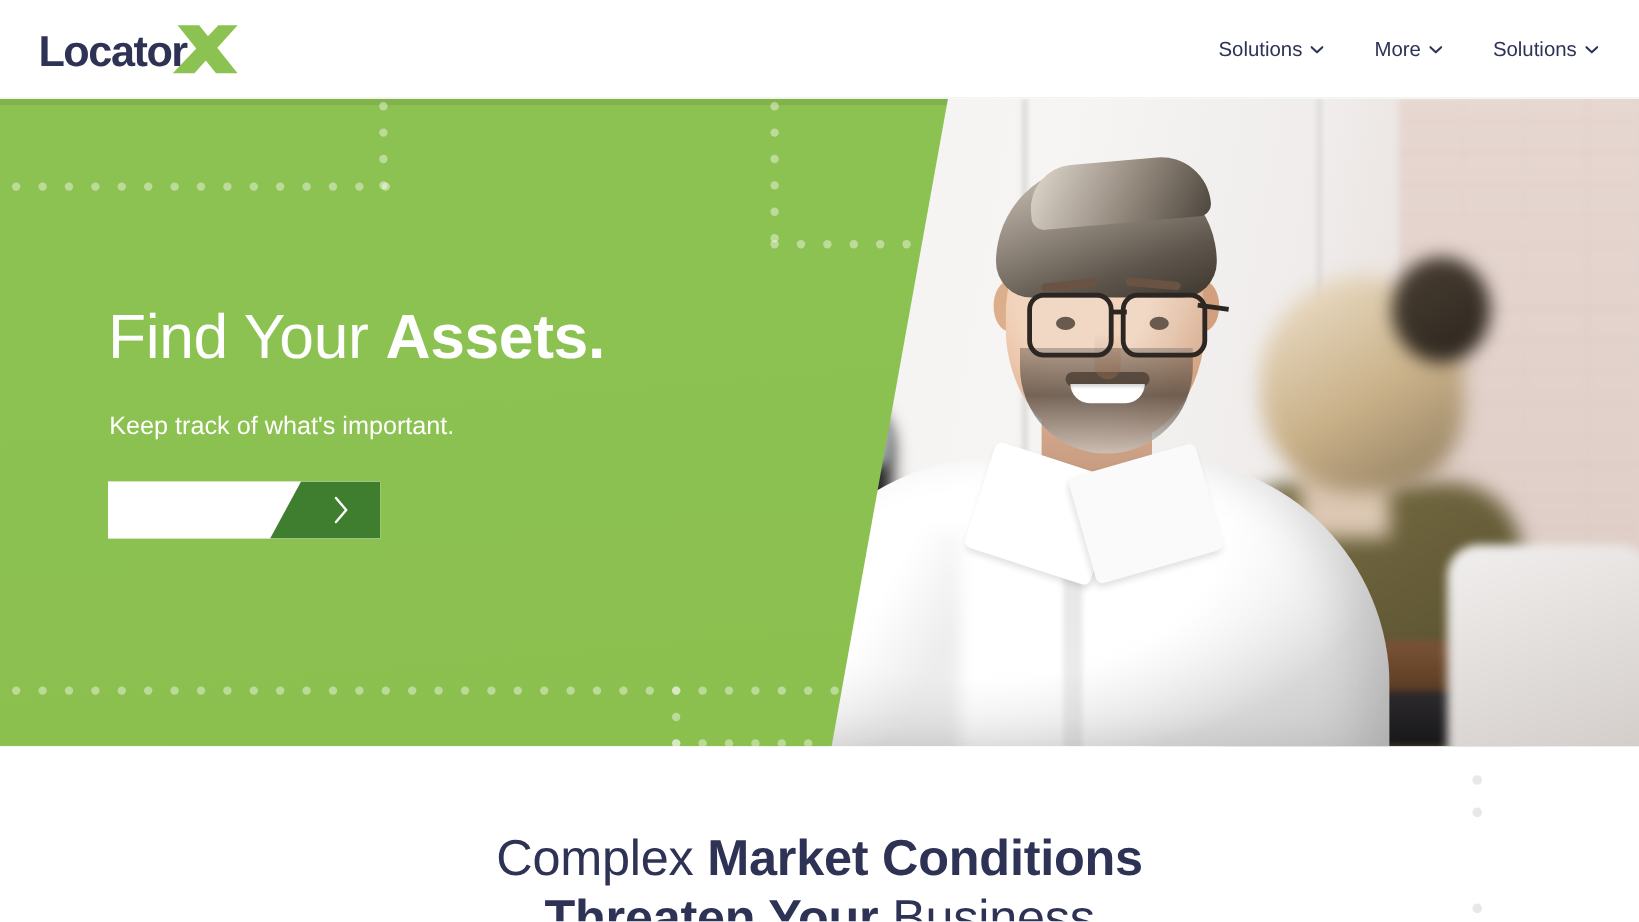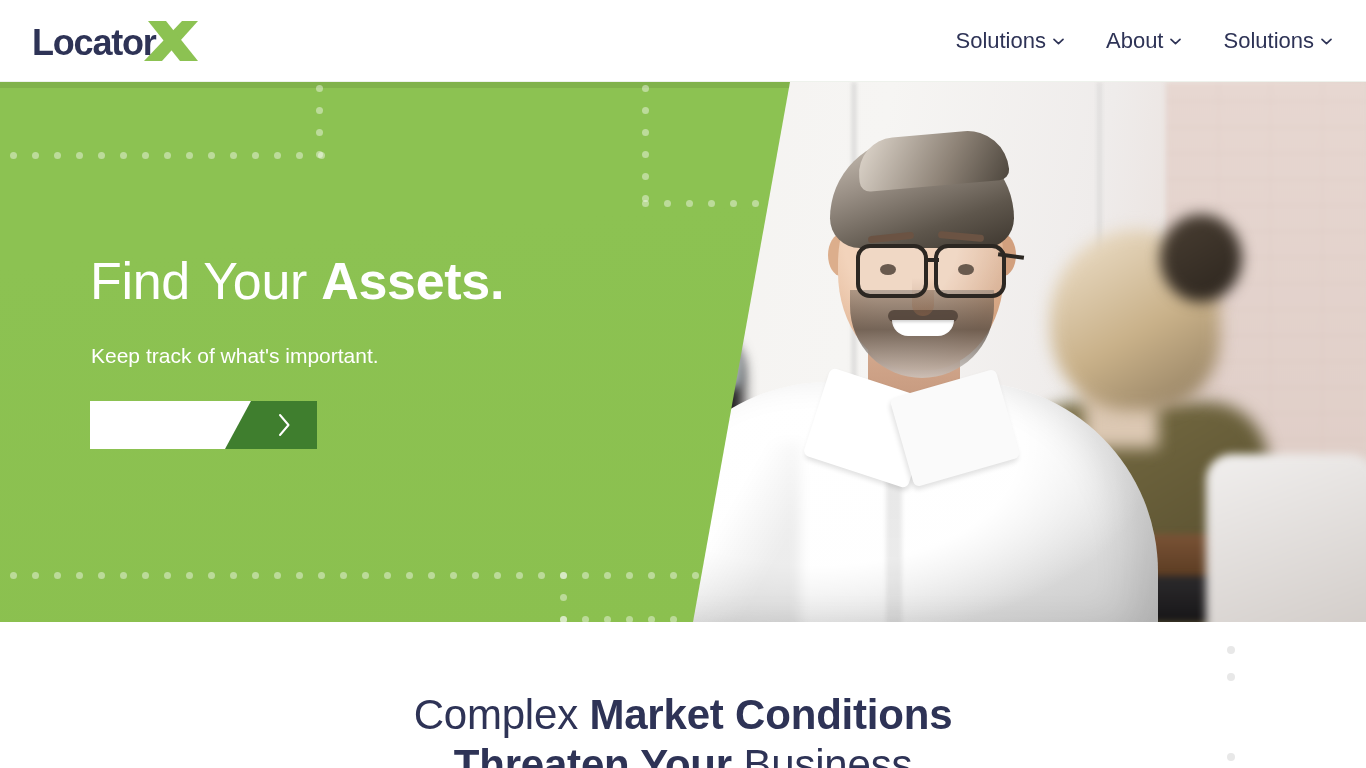--- a/index.html
+++ b/index.html
@@ -21,21 +21,21 @@
   .logo {
     position:absolute; left:30px; top:17px;
     height:46px; width:170px; display:block;
   }
   .nav {
     position:absolute; right:0; top:0; height:82px;
     display:flex; align-items:center;
   }
   .nav-item {
     display:flex; align-items:center; gap:7px;
-    color:#2e3356; font-size:22px; font-weight:400;
+    color:#2e3356; font-size:17px; font-weight:400;
     padding:0 0 0 0; margin-right:42px; cursor:pointer;
     white-space:nowrap; line-height:1;
   }
   .nav-item:last-of-type { margin-right:34px; }
   .chev-down { display:block; width:11px; height:7px; flex:none; }
 
   
   .cta {
     position:relative; width:226px; height:45px; cursor:pointer;
     margin-right:32px; overflow:hidden; flex:none;
@@ -296,21 +296,21 @@
     <nav class="nav">
 
       <div class="nav-item">
         <span>Solutions</span>
         <svg class="chev-down" viewBox="0 0 11 7">
           <path d="M1 1.3 L5.5 5.6 L10 1.3" fill="none" stroke="#2e3356" stroke-width="1.7" stroke-linecap="round" stroke-linejoin="round"></path>
         </svg>
       </div>
 
       <div class="nav-item">
-        <span>About</span>
+        <span>More</span>
         <svg class="chev-down" viewBox="0 0 11 7">
           <path d="M1 1.3 L5.5 5.6 L10 1.3" fill="none" stroke="#2e3356" stroke-width="1.7" stroke-linecap="round" stroke-linejoin="round"></path>
         </svg>
       </div>
 
       <div class="nav-item">
         <span>Solutions</span>
         <svg class="chev-down" viewBox="0 0 11 7">
           <path d="M1 1.3 L5.5 5.6 L10 1.3" fill="none" stroke="#2e3356" stroke-width="1.7" stroke-linecap="round" stroke-linejoin="round"></path>
         </svg>

